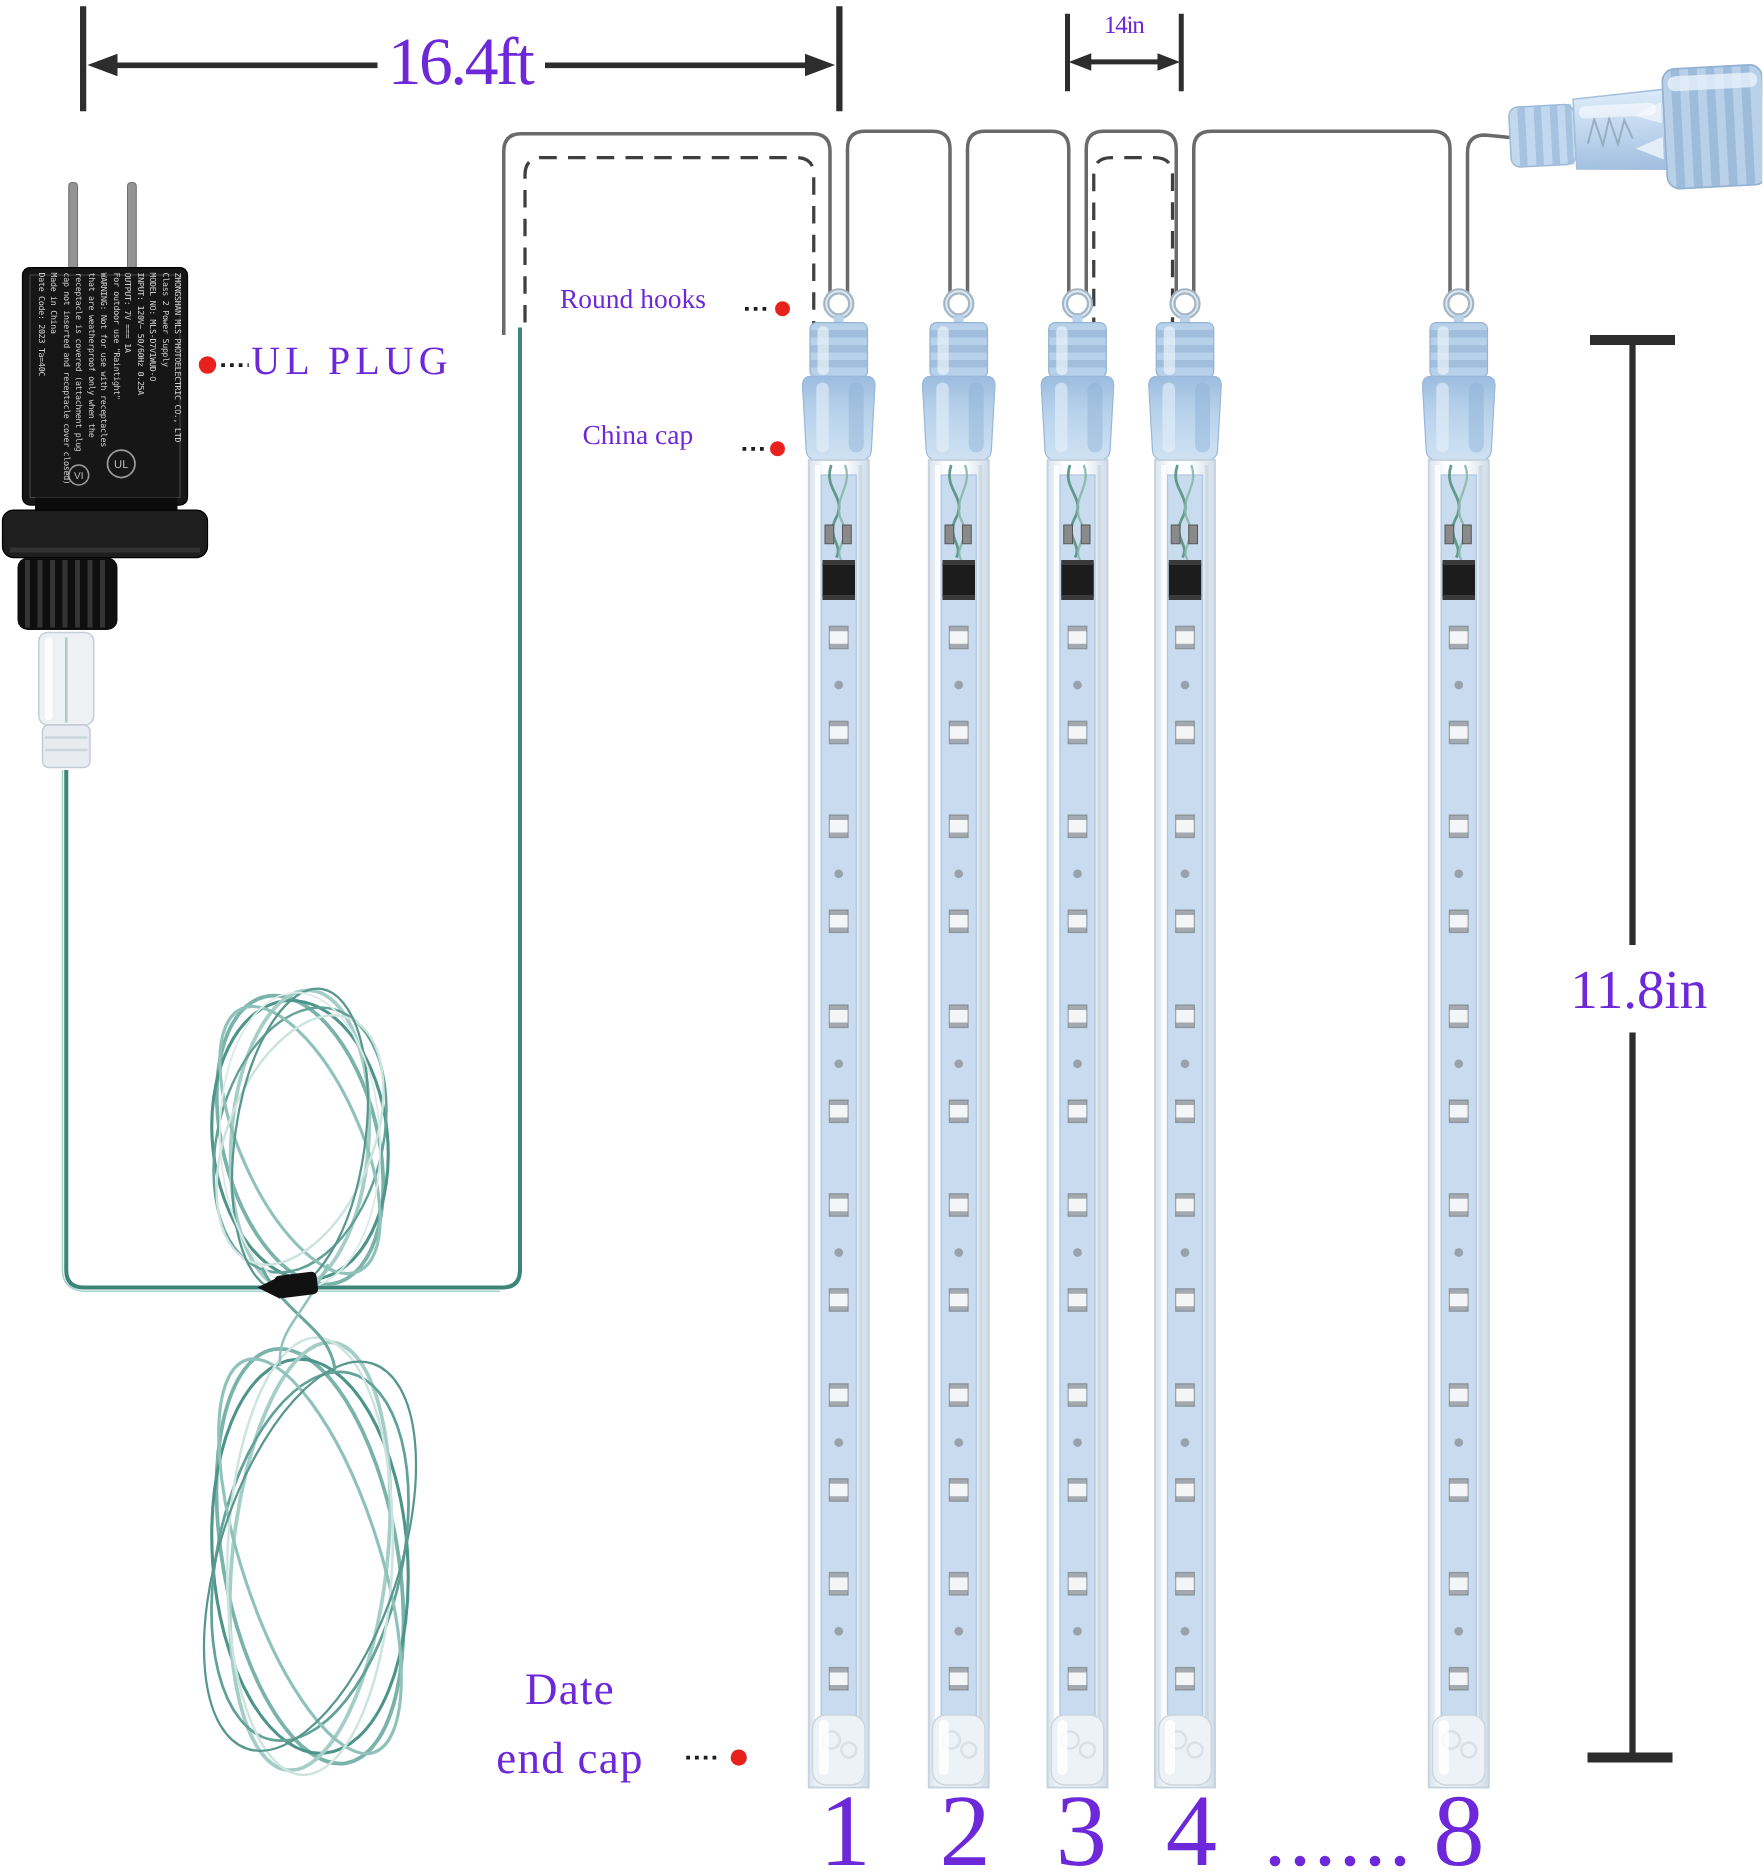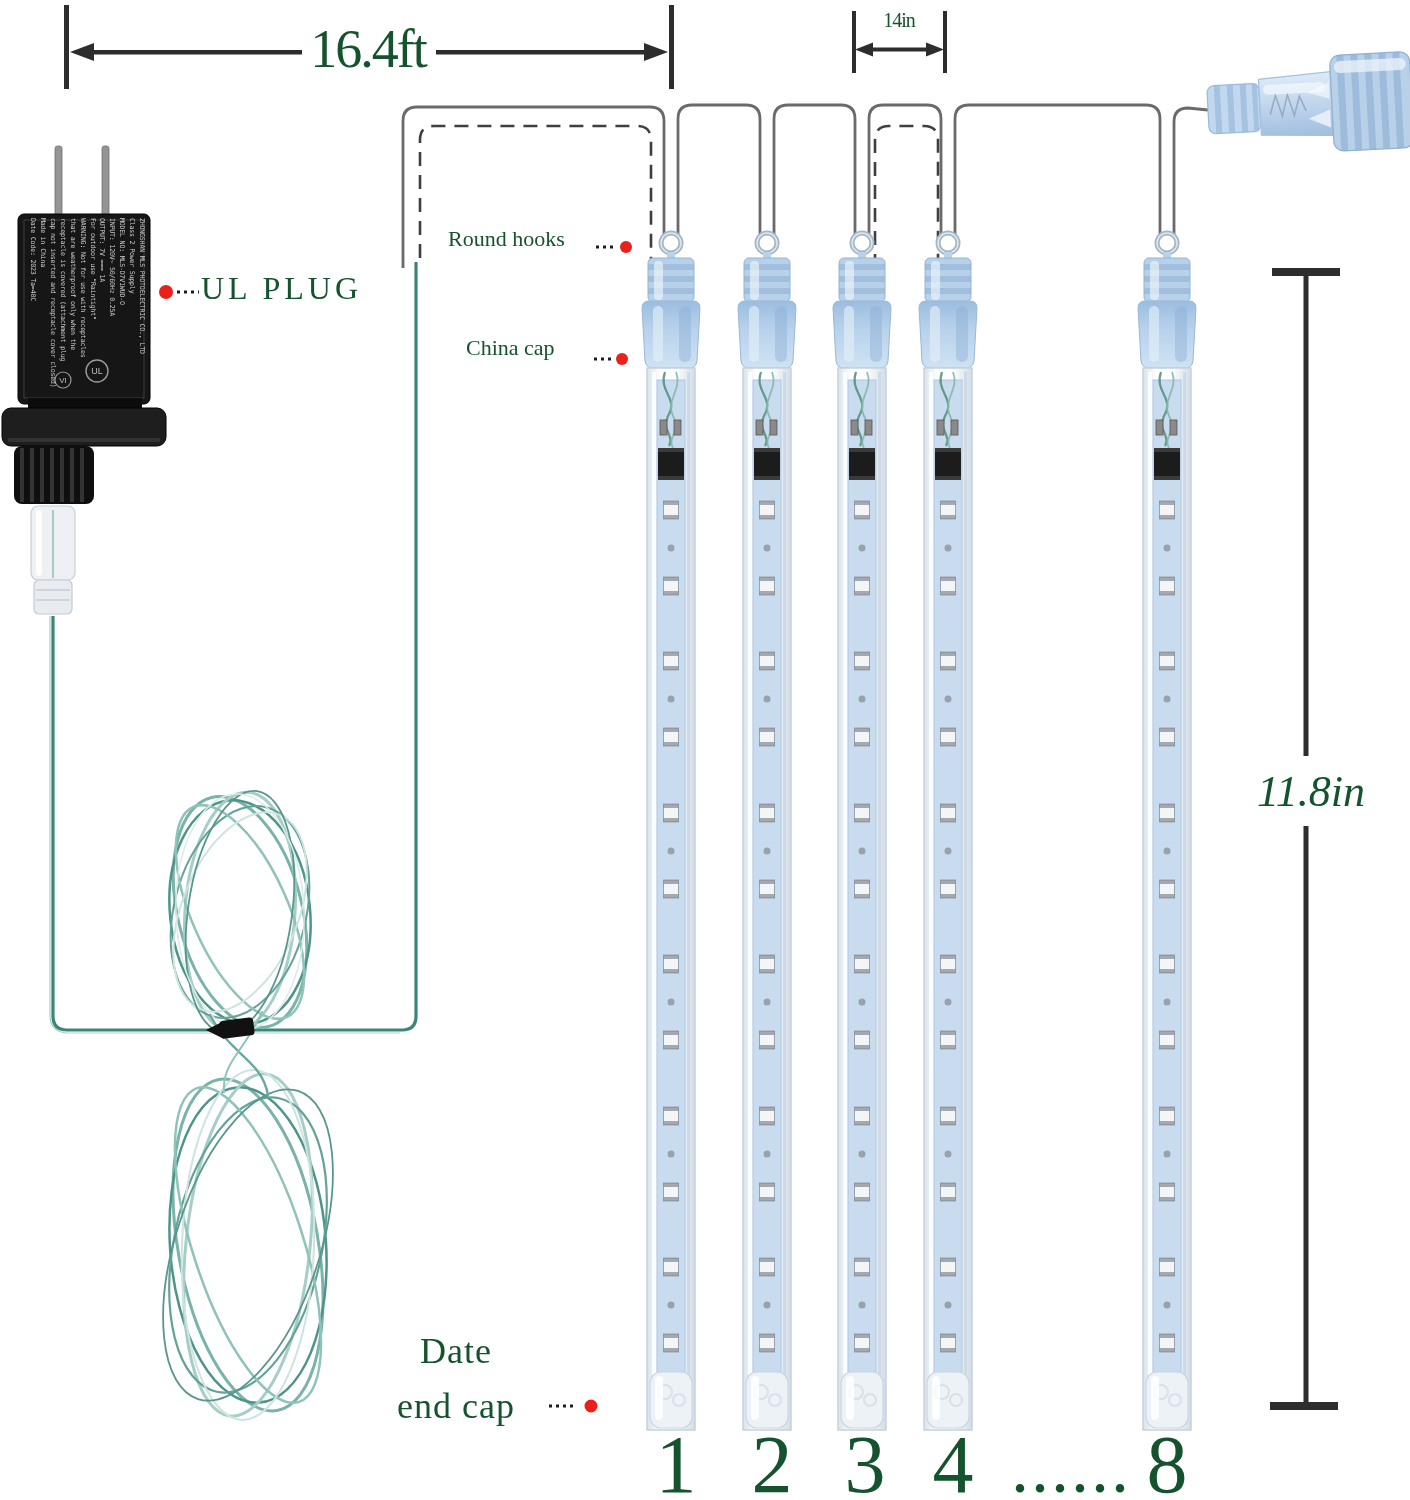--- a/index.html
+++ b/index.html
@@ -1,23 +1,23 @@
 <!DOCTYPE html>
 <html><head>
 <meta charset="utf-8">
 <style>
   html,body{margin:0;padding:0;background:#ffffff;}
   .stage{position:relative;width:1410px;height:1500px;background:#fff;overflow:hidden;
          font-family:"Liberation Serif","DejaVu Serif",serif;color:#1d1d1d;}
   .stage svg{position:absolute;left:0;top:0;}
-  .txt{position:absolute;white-space:nowrap;line-height:1;color:#14532d;}
+  .txt{position:absolute;white-space:nowrap;line-height:1;color:#6d28d9;}
   .ctr{transform:translateX(-50%);}
   .m-total{font-size:54px;letter-spacing:-2px;}
   .m-span{font-size:20px;letter-spacing:-1px;}
-  .m-height{font-size:44px;letter-spacing:0px;font-style:italic;}
+  .m-height{font-size:44px;letter-spacing:0px;}
   .callout{font-size:22px;letter-spacing:0px;}
   .ulplug{font-size:32px;letter-spacing:4px;}
   .wec{font-size:36px;letter-spacing:1px;}
   .tubenum{font-size:82px;}
   .tubedots{font-size:72px;letter-spacing:2px;}
   .adapter-label{position:absolute;left:146px;top:218px;width:182px;height:124px;
     transform:rotate(90deg);transform-origin:0 0;overflow:hidden;
     font-family:"DejaVu Sans Mono","Liberation Mono",monospace;
     font-size:6.6px;line-height:1.5;letter-spacing:-0.2px;color:#cfcfcf;}
   .adapter-label .al{white-space:nowrap;}

